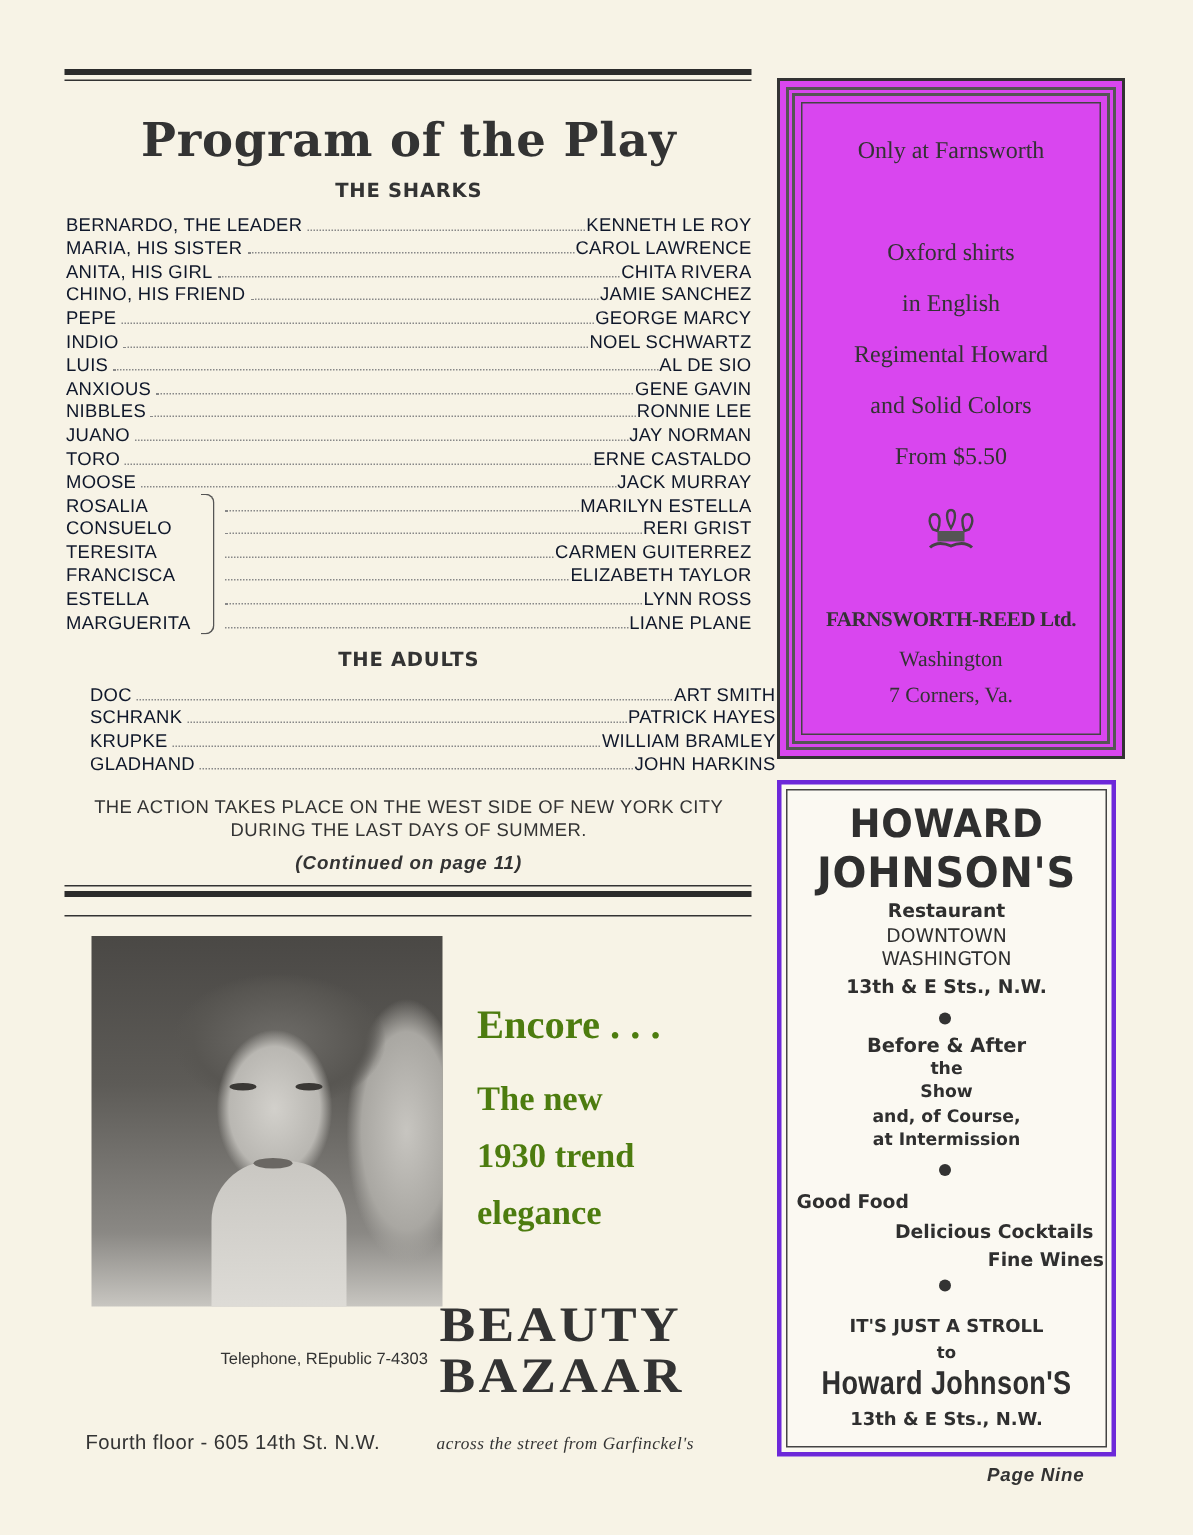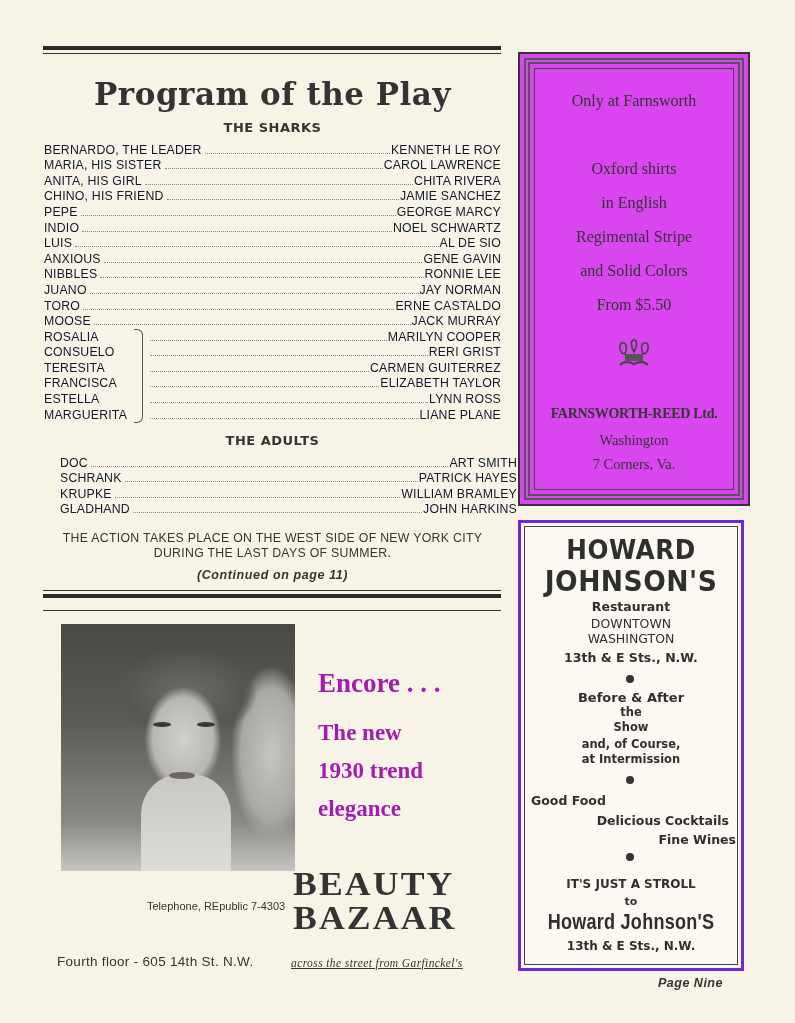--- a/index.html
+++ b/index.html
@@ -81,26 +81,26 @@
     position:absolute; left:61px; top:624px; width:234px; height:247px; overflow:hidden;
     background: radial-gradient(ellipse 55px 75px at 122px 115px, #d2d0cb 0%, #b9b7b2 55%, transparent 70%),
                 radial-gradient(ellipse 95px 60px at 125px 70px, #6e6c68 0%, #585652 60%, transparent 75%),
                 radial-gradient(ellipse 50px 110px at 210px 130px, #c7c5c0 0%, #a9a7a2 60%, transparent 80%),
                 linear-gradient(180deg, #4a4845 0%, #5d5b57 40%, #8a8884 80%, #c8c6c1 100%);
   }
   .neck { position:absolute; left:80px; top:150px; width:90px; height:100px; background:linear-gradient(#c9c7c2,#dedcd7); border-radius:40px 40px 0 0; }
   .eye { position:absolute; width:18px; height:5px; background:#3a3835; border-radius:50%; }
   .lips { position:absolute; left:108px; top:148px; width:26px; height:7px; background:#6a6763; border-radius:50%; }
   .bb-line {
-    position:absolute; font-family:"Liberation Serif", serif; font-weight:bold; color:#a21caf;
+    position:absolute; font-family:"Liberation Serif", serif; font-weight:bold; color:#4d7c0f;
   }
   .bb-big { font-family:"Liberation Serif", serif; font-weight:bold; font-size:33px; letter-spacing:2px; color:#333; transform:scaleX(1.08); transform-origin:left; }
   .small { position:absolute; font-size:11px; color:#333; }
   .footer-left { position:absolute; left:57px; top:954px; font-size:13.5px; color:#333; letter-spacing:0.3px; }
-  .footer-right { position:absolute; left:291px; top:957px; font-family:"Liberation Serif", serif; font-style:italic; font-size:11.5px; color:#333; letter-spacing:0.4px;text-decoration:underline; }
+  .footer-right { position:absolute; left:291px; top:957px; font-family:"Liberation Serif", serif; font-style:italic; font-size:11.5px; color:#333; letter-spacing:0.4px; }
   .page-num { position:absolute; left:658px; top:976px; font-weight:bold; font-style:italic; font-size:12.5px; color:#333; letter-spacing:0.5px; }
 </style>
 </head>
 <body>
 
 <div class="rule-thick" style="left:43px; top:46px; width:458px;"></div>
 <div class="rule-thin" style="left:43px; top:53px; width:458px;"></div>
 
 <div id="program">
   <div class="prog-title">Program of the Play</div>
@@ -167,21 +167,21 @@
         <span class="dots"></span>
         <span class="actor">JACK MURRAY</span>
       </div>
   </div>
 
   <div class="cast" style="top:281px;">
     <div class="bracket"></div>
     <div class="row">
         <span class="bracket-gap"><span>ROSALIA</span></span>
         <span class="dots" style="margin-left:16px;"></span>
-        <span class="actor">MARILYN COOPER</span>
+        <span class="actor">MARILYN ESTELLA</span>
       </div>
     <div class="row">
         <span class="bracket-gap"><span>CONSUELO</span></span>
         <span class="dots" style="margin-left:16px;"></span>
         <span class="actor">RERI GRIST</span>
       </div>
     <div class="row">
         <span class="bracket-gap"><span>TERESITA</span></span>
         <span class="dots" style="margin-left:16px;"></span>
         <span class="actor">CARMEN GUITERREZ</span>
@@ -236,21 +236,21 @@
 <div class="rule-thin" style="left:43px; top:590px; width:458px;"></div>
 <div class="rule-thick" style="left:43px; top:594px; width:458px;"></div>
 <div class="rule-thin" style="left:43px; top:610px; width:458px;"></div>
 
 <div id="farnsworth">
   <div class="f-border"></div>
   <div class="f-inner"></div>
   <div class="f-line" style="top:38px;">Only at Farnsworth</div>
   <div class="f-line" style="top:106px;">Oxford shirts</div>
   <div class="f-line" style="top:140px;">in English</div>
-  <div class="f-line" style="top:174px;">Regimental Stripe</div>
+  <div class="f-line" style="top:174px;">Regimental Howard</div>
   <div class="f-line" style="top:208px;">and Solid Colors</div>
   <div class="f-line" style="top:242px;">From $5.50</div>
   <svg class="crest" viewBox="0 0 40 34">
     <path d="M8 14 C4 8,6 3,10 4 C13 5,13 10,11 15 Z" fill="none" stroke="#444" stroke-width="1.6"></path>
     <path d="M20 13 C16 6,17 1,20 1 C23 1,24 6,20 13 Z" fill="none" stroke="#444" stroke-width="1.6"></path>
     <path d="M32 14 C36 8,34 3,30 4 C27 5,27 10,29 15 Z" fill="none" stroke="#444" stroke-width="1.6"></path>
     <rect x="11" y="15" width="18" height="7" fill="#555"></rect>
     <path d="M6 26 C10 22,16 23,20 25 C24 23,30 22,34 26" fill="none" stroke="#444" stroke-width="2"></path>
   </svg>
   <div class="f-line f-brand" style="top:352px;">FARNSWORTH-REED Ltd.</div>

